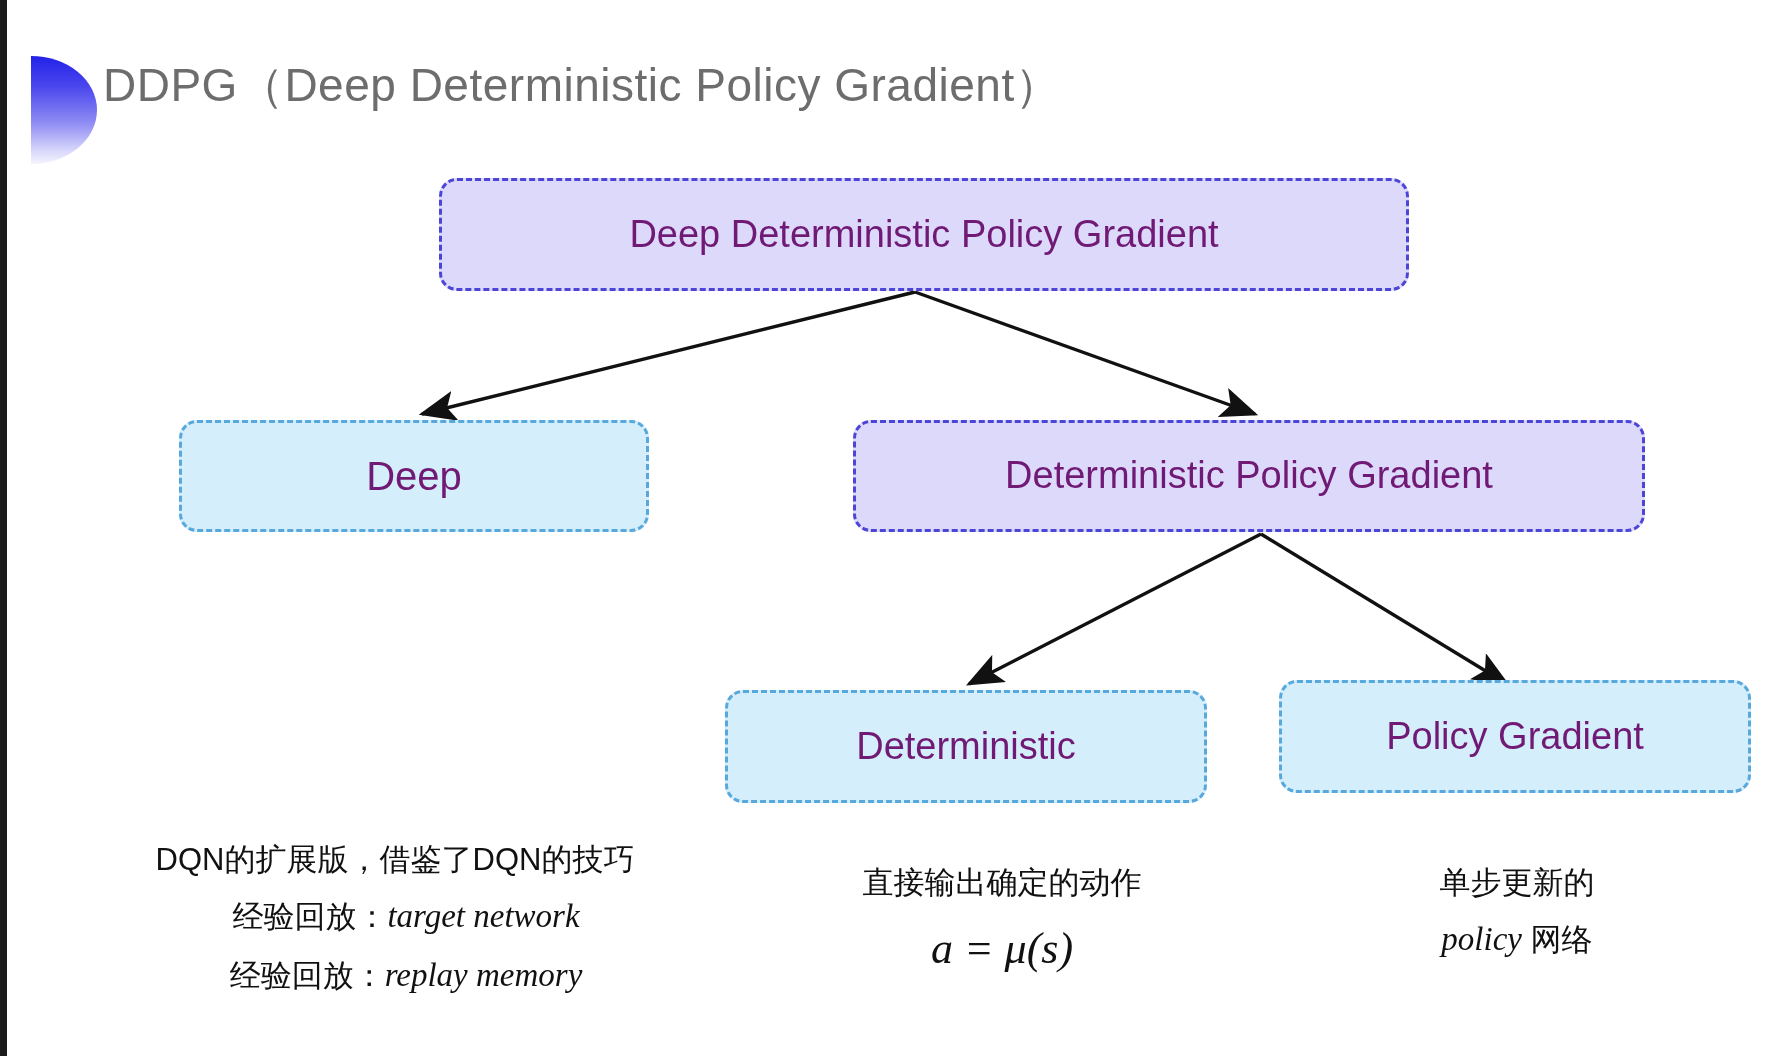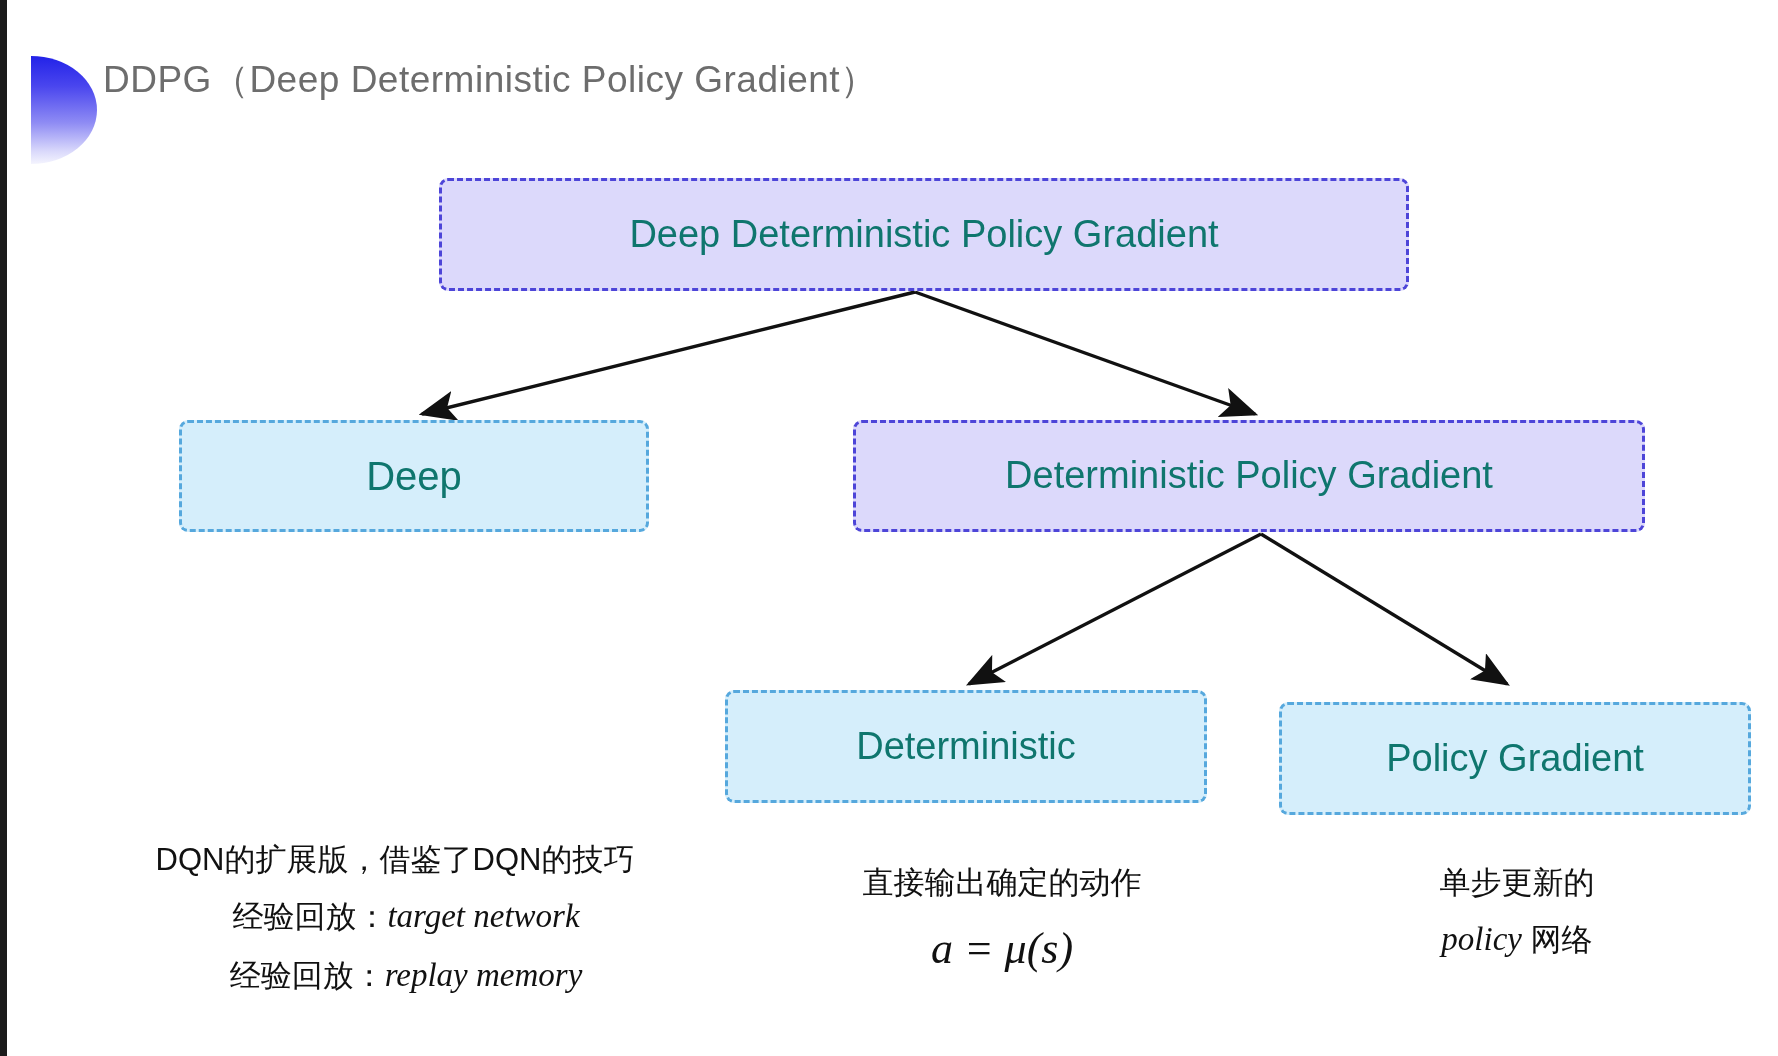--- a/index.html
+++ b/index.html
@@ -29,55 +29,55 @@
     height: 108px;
     border-radius: 0 66px 66px 0 / 0 54px 54px 0;
     background: linear-gradient(180deg, #2222e8 0%, #4a46ee 28%, #8f8cf4 62%, #d9d8fb 88%, #f4f4fe 100%);
   }
 
   
   #page-title {
     position: absolute;
     left: 96px;
     top: 60px;
-    font-size: 37px;
+    font-size: 46px;
     font-weight: 400;
     color: #6d6d6d;
     letter-spacing: 0.5px;
     white-space: nowrap;
     line-height: 1.1;
   }
 
   
   .node {
     position: absolute;
     box-sizing: border-box;
-    border-radius: 9px;
+    border-radius: 18px;
     display: flex;
     align-items: center;
     justify-content: center;
     text-align: center;
-    color: #0f766e;
+    color: #701a75;
     font-weight: 400;
     line-height: 1.15;
   }
   .node.purple {
     background: #dcd9fb;
     border: 3px dashed #4d45d8;
   }
   .node.cyan {
     background: #d5eefb;
     border: 3px dashed #56a8dd;
   }
 
   #node-root      { left: 432px; top: 178px;  width: 970px; height: 113px; font-size: 38px; }
   #node-deep      { left: 172px; top: 420px;  width: 470px; height: 112px; font-size: 40px; }
   #node-dpg       { left: 846px; top: 420px;  width: 792px; height: 112px; font-size: 38px; }
   #node-det       { left: 718px; top: 690px;  width: 482px; height: 113px; font-size: 38px; }
-  #node-pg        { left: 1272px; top: 702px; width: 472px; height: 113px; font-size: 38px; }
+  #node-pg        { left: 1272px; top: 680px; width: 472px; height: 113px; font-size: 38px; }
 
   
   #arrows {
     position: absolute;
     left: 0;
     top: 0;
     width: 1778px;
     height: 1056px;
     pointer-events: none;
   }

